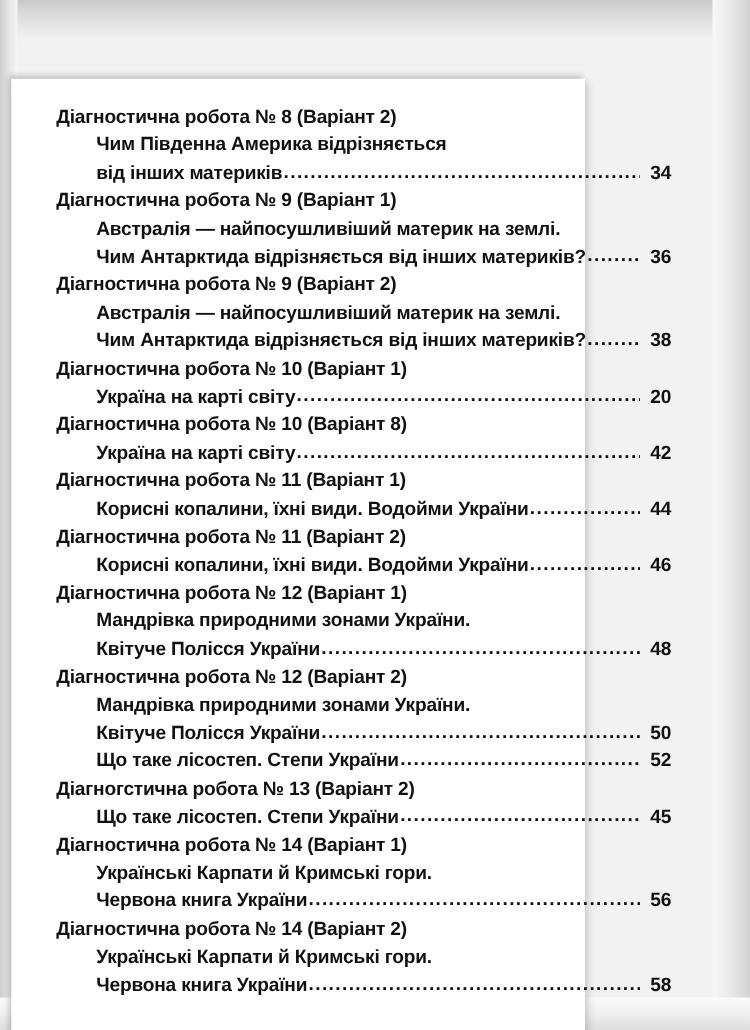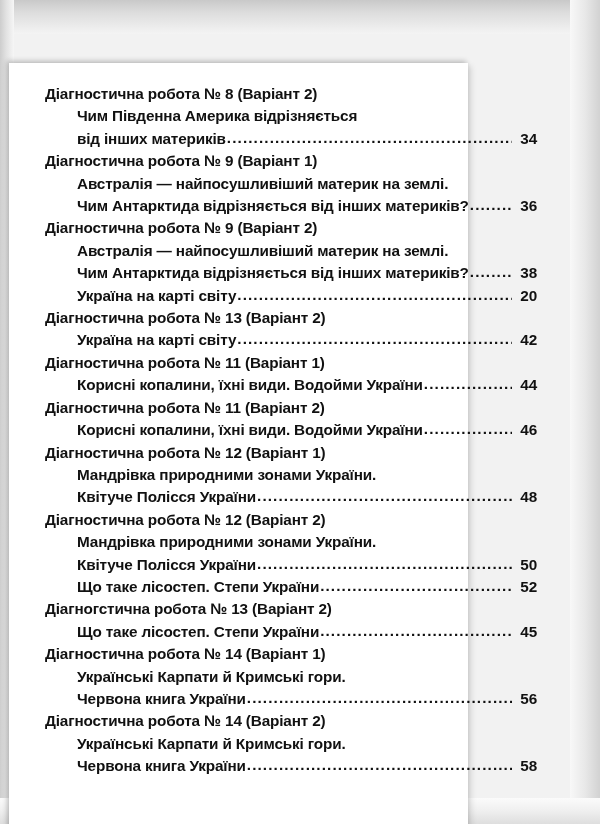--- a/index.html
+++ b/index.html
@@ -181,28 +181,29 @@
       <div class="toc-entry">
         <div class="entry-heading">Діагностична робота № 9 (Варіант 2)</div>
         <div class="entry-sub">Австралія — найпосушливіший материк на землі.</div>
         <div class="entry-sub leader-line">
           <span class="leader-text">Чим Антарктида відрізняється від інших материків?</span>
           <span class="leader-dots">........................................................................................................................................................................................................</span>
           <span class="leader-page">38</span>
         </div>
       </div>
       <div class="toc-entry">
+        <div class="entry-heading">Діагностична робота № 10 (Варіант 1)</div>
         <div class="entry-sub leader-line">
           <span class="leader-text">Україна на карті світу</span>
           <span class="leader-dots">........................................................................................................................................................................................................</span>
           <span class="leader-page">20</span>
         </div>
       </div>
       <div class="toc-entry">
-        <div class="entry-heading">Діагностична робота № 13 (Варіант 2)</div>
+        <div class="entry-heading">Діагностична робота № 10 (Варіант 8)</div>
         <div class="entry-sub leader-line">
           <span class="leader-text">Україна на карті світу</span>
           <span class="leader-dots">........................................................................................................................................................................................................</span>
           <span class="leader-page">42</span>
         </div>
       </div>
       <div class="toc-entry">
         <div class="entry-heading">Діагностична робота № 11 (Варіант 1)</div>
         <div class="entry-sub leader-line">
           <span class="leader-text">Корисні копалини, їхні види. Водойми України</span>

